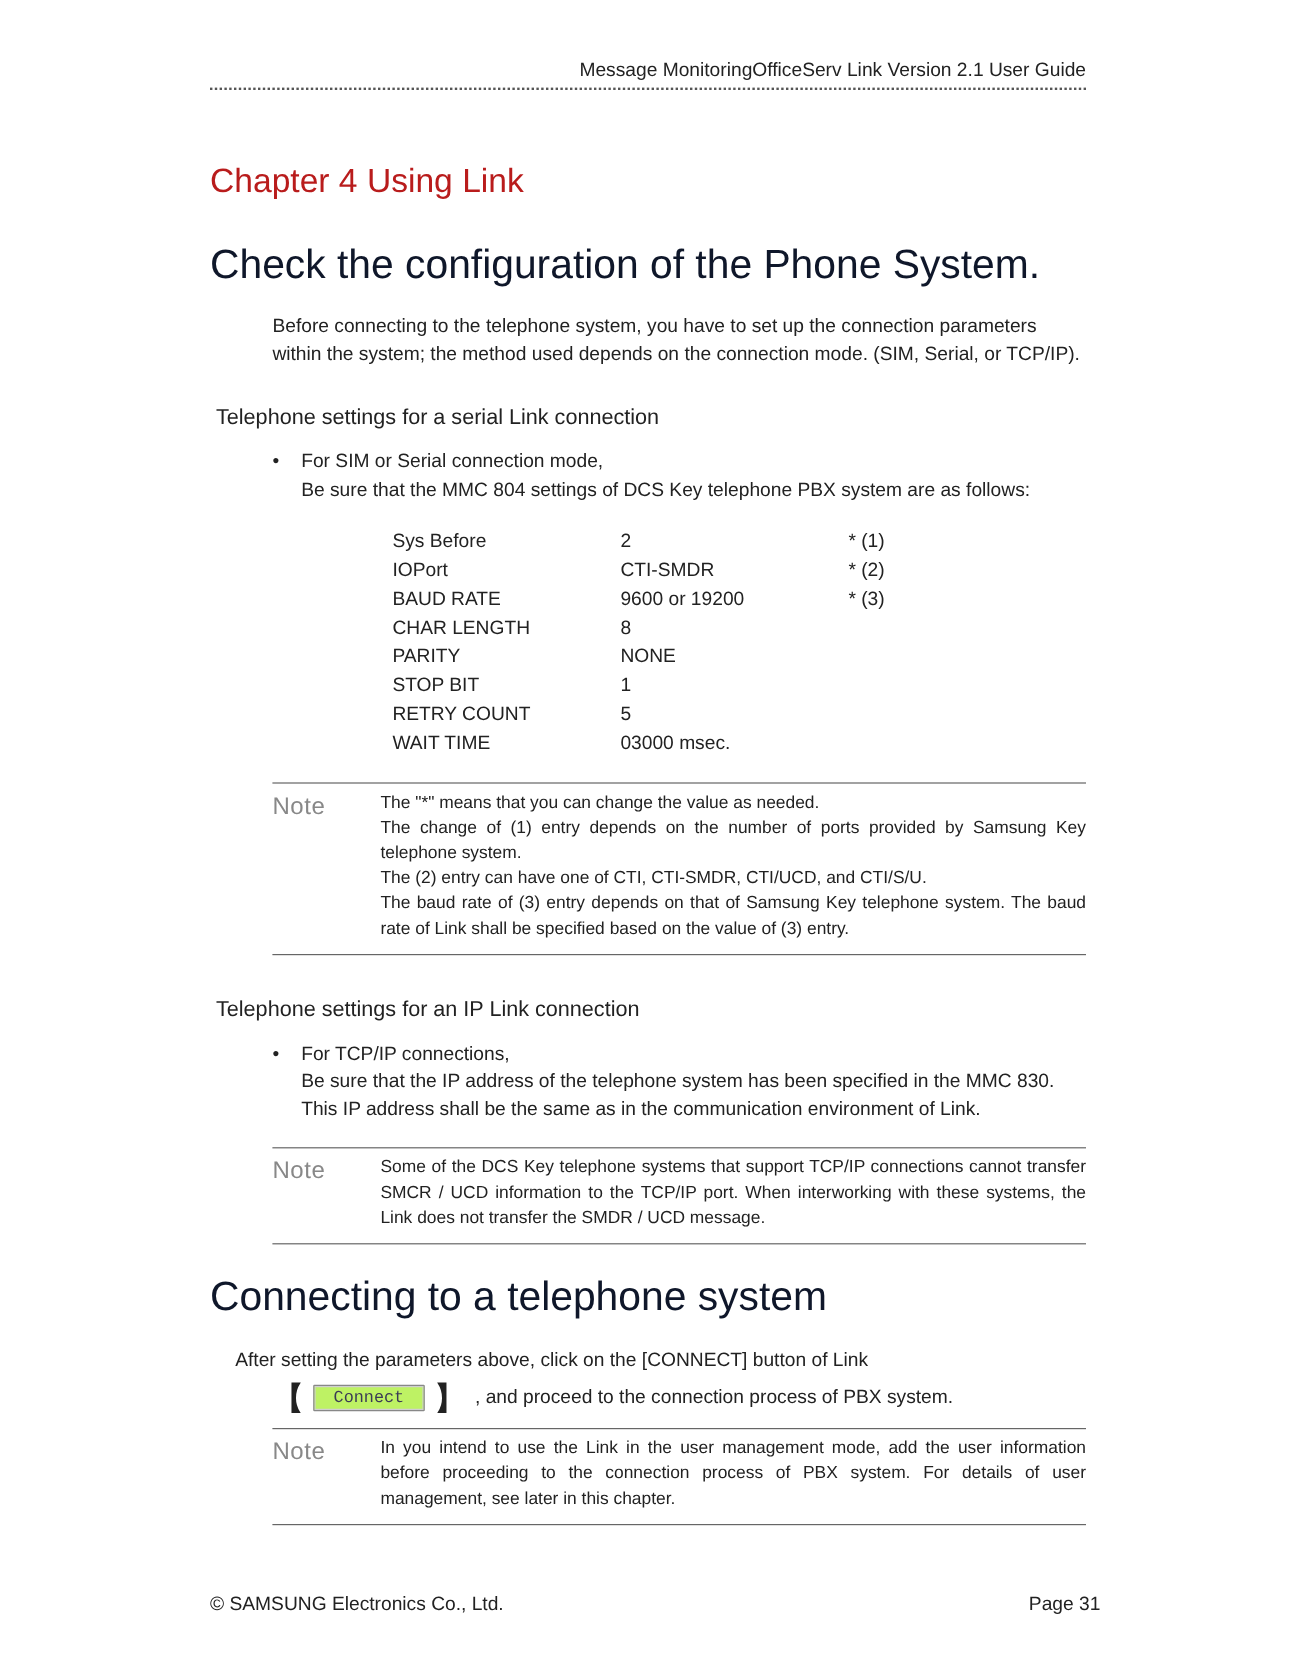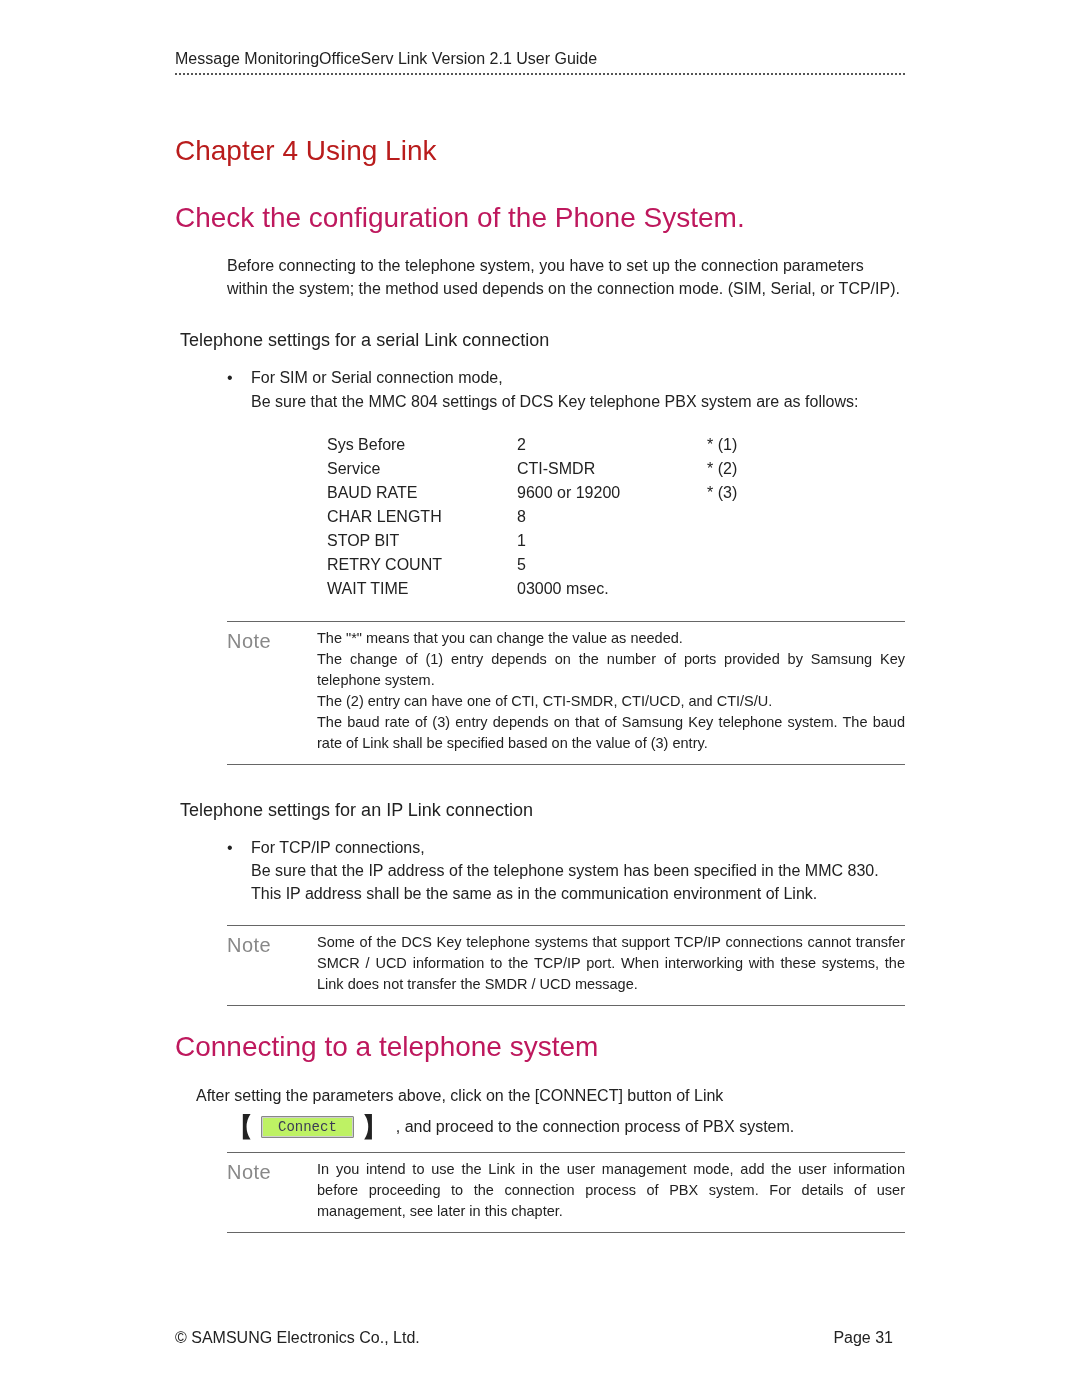--- a/index.html
+++ b/index.html
@@ -12,37 +12,37 @@
   }
   .page {
     box-sizing: border-box;
     width: 1080px;
     min-height: 1397px;
     padding: 50px 175px 40px 175px; 
     position: relative;
   }
   .running-header {
     display: flex;
-    justify-content: flex-start;
+    justify-content: flex-end;
     font-size: 16px;
     color: #222;
     padding-bottom: 5px;
     border-bottom: 2px dotted #555;
     margin-bottom: 60px;
   }
   h1.chapter-title {
     font-size: 28px;
     font-weight: 400;
     margin: 0 0 35px 0;
     color: #b91c1c;
   }
   h2.section-title {
-    font-size: 28px;
+    font-size: 34px;
     font-weight: 400;
-    color: #be185d;
+    color: #0f172a;
     margin: 0 0 20px 0;
   }
   .intro-para {
     font-size: 16px;
     line-height: 1.45;
     margin: 0 0 30px 52px;
     color: #222;
   }
   h3.subhead {
     font-size: 18px;
@@ -130,21 +130,21 @@
     padding: 2px 16px;
     font-family: Liberation Mono, monospace;
     border-radius: 1px;
     box-shadow: 0 0 0 1px #cfcfcf inset;
     text-align: right;
   }
   .running-footer {
     position: absolute;
     bottom: 50px;
     left: 175px;
-    right: 187px;
+    right: 163px;
     display: flex;
     justify-content: space-between;
     font-size: 16px;
     color: #222;
   }
   .sec-spacer { height: 10px; }
 </style>
 </head>
 <body>
 
@@ -172,32 +172,37 @@
     </ul>
 
     <table class="settings-table">
       <tbody>
         <tr>
           <td class="c1">Sys Before</td>
           <td class="c2">2</td>
           <td class="c3">* (1)</td>
         </tr>
         <tr>
-          <td class="c1">Service</td>
+          <td class="c1">IOPort</td>
           <td class="c2">CTI-SMDR</td>
           <td class="c3">* (2)</td>
         </tr>
         <tr>
           <td class="c1">BAUD RATE</td>
           <td class="c2">9600 or 19200</td>
           <td class="c3">* (3)</td>
         </tr>
         <tr>
           <td class="c1">CHAR LENGTH</td>
           <td class="c2">8</td>
+          <td class="c3"></td>
+        </tr>
+        <tr>
+          <td class="c1">PARITY</td>
+          <td class="c2">NONE</td>
           <td class="c3"></td>
         </tr>
         <tr>
           <td class="c1">STOP BIT</td>
           <td class="c2">1</td>
           <td class="c3"></td>
         </tr>
         <tr>
           <td class="c1">RETRY COUNT</td>
           <td class="c2">5</td>

